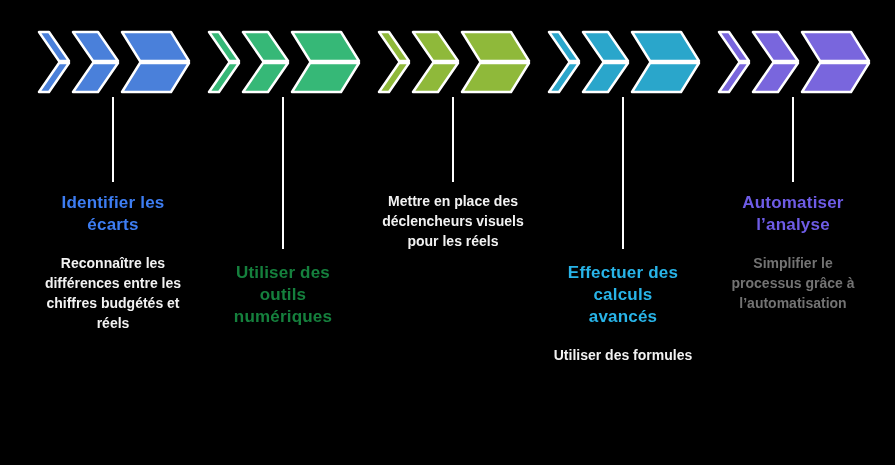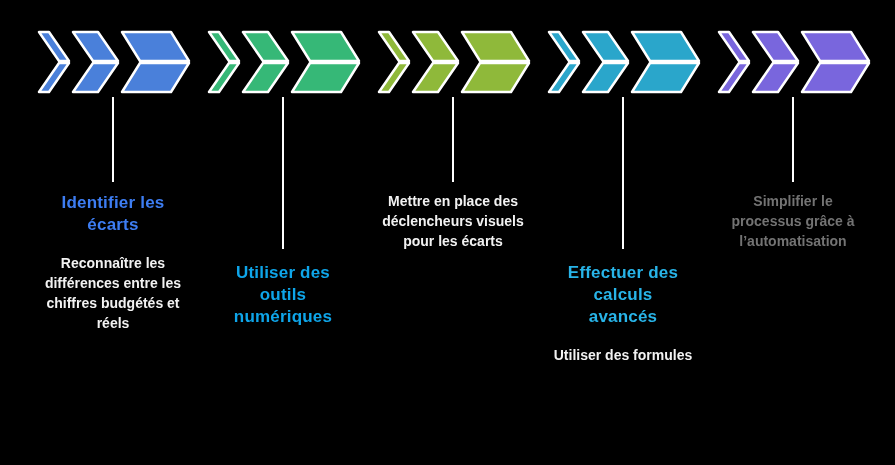--- a/index.html
+++ b/index.html
@@ -68,42 +68,42 @@
         <polygon points="2,2 12,2 32,31 22,31"></polygon>
           <polygon points="22,33 32,33 12,62 2,62"></polygon>
         <polygon points="36,2 61,2 81,31 56,31"></polygon>
           <polygon points="56,33 81,33 61,62 36,62"></polygon>
         <polygon points="85,2 134,2 152,31 103,31"></polygon>
           <polygon points="103,33 152,33 134,62 85,62"></polygon>
       </g>
     </svg>
     <div class="connector"></div>
     <div class="textblock">
-      <p class="step-title" style="color: #0ea5e9;">Utiliser des
+      <p class="step-title" style="color: #15803d;">Utiliser des
 outils
 numériques</p>
     </div>
   </div>
 
   <div class="step high">
     <svg class="arrows" width="152" height="64" viewBox="0 0 152 64">
       <g fill="#8fb93a">
         <polygon points="2,2 12,2 32,31 22,31"></polygon>
           <polygon points="22,33 32,33 12,62 2,62"></polygon>
         <polygon points="36,2 61,2 81,31 56,31"></polygon>
           <polygon points="56,33 81,33 61,62 36,62"></polygon>
         <polygon points="85,2 134,2 152,31 103,31"></polygon>
           <polygon points="103,33 152,33 134,62 85,62"></polygon>
       </g>
     </svg>
     <div class="connector"></div>
     <div class="textblock">
       <p class="step-desc" style="color: rgb(242, 242, 242);">Mettre en place des
 déclencheurs visuels
-pour les écarts</p>
+pour les réels</p>
     </div>
   </div>
 
   <div class="step low">
     <svg class="arrows" width="152" height="64" viewBox="0 0 152 64">
       <g fill="#2aa6cb">
         <polygon points="2,2 12,2 32,31 22,31"></polygon>
           <polygon points="22,33 32,33 12,62 2,62"></polygon>
         <polygon points="36,2 61,2 81,31 56,31"></polygon>
           <polygon points="56,33 81,33 61,62 36,62"></polygon>
@@ -128,19 +128,21 @@
         <polygon points="2,2 12,2 32,31 22,31"></polygon>
           <polygon points="22,33 32,33 12,62 2,62"></polygon>
         <polygon points="36,2 61,2 81,31 56,31"></polygon>
           <polygon points="56,33 81,33 61,62 36,62"></polygon>
         <polygon points="85,2 134,2 152,31 103,31"></polygon>
           <polygon points="103,33 152,33 134,62 85,62"></polygon>
       </g>
     </svg>
     <div class="connector"></div>
     <div class="textblock">
+      <p class="step-title" style="color: rgb(110, 92, 230);">Automatiser
+l’analyse</p>
       <p class="step-desc" style="color: #737373;">Simplifier le
 processus grâce à
 l’automatisation</p>
     </div>
   </div>
 
 </div>
 
 </body></html>

